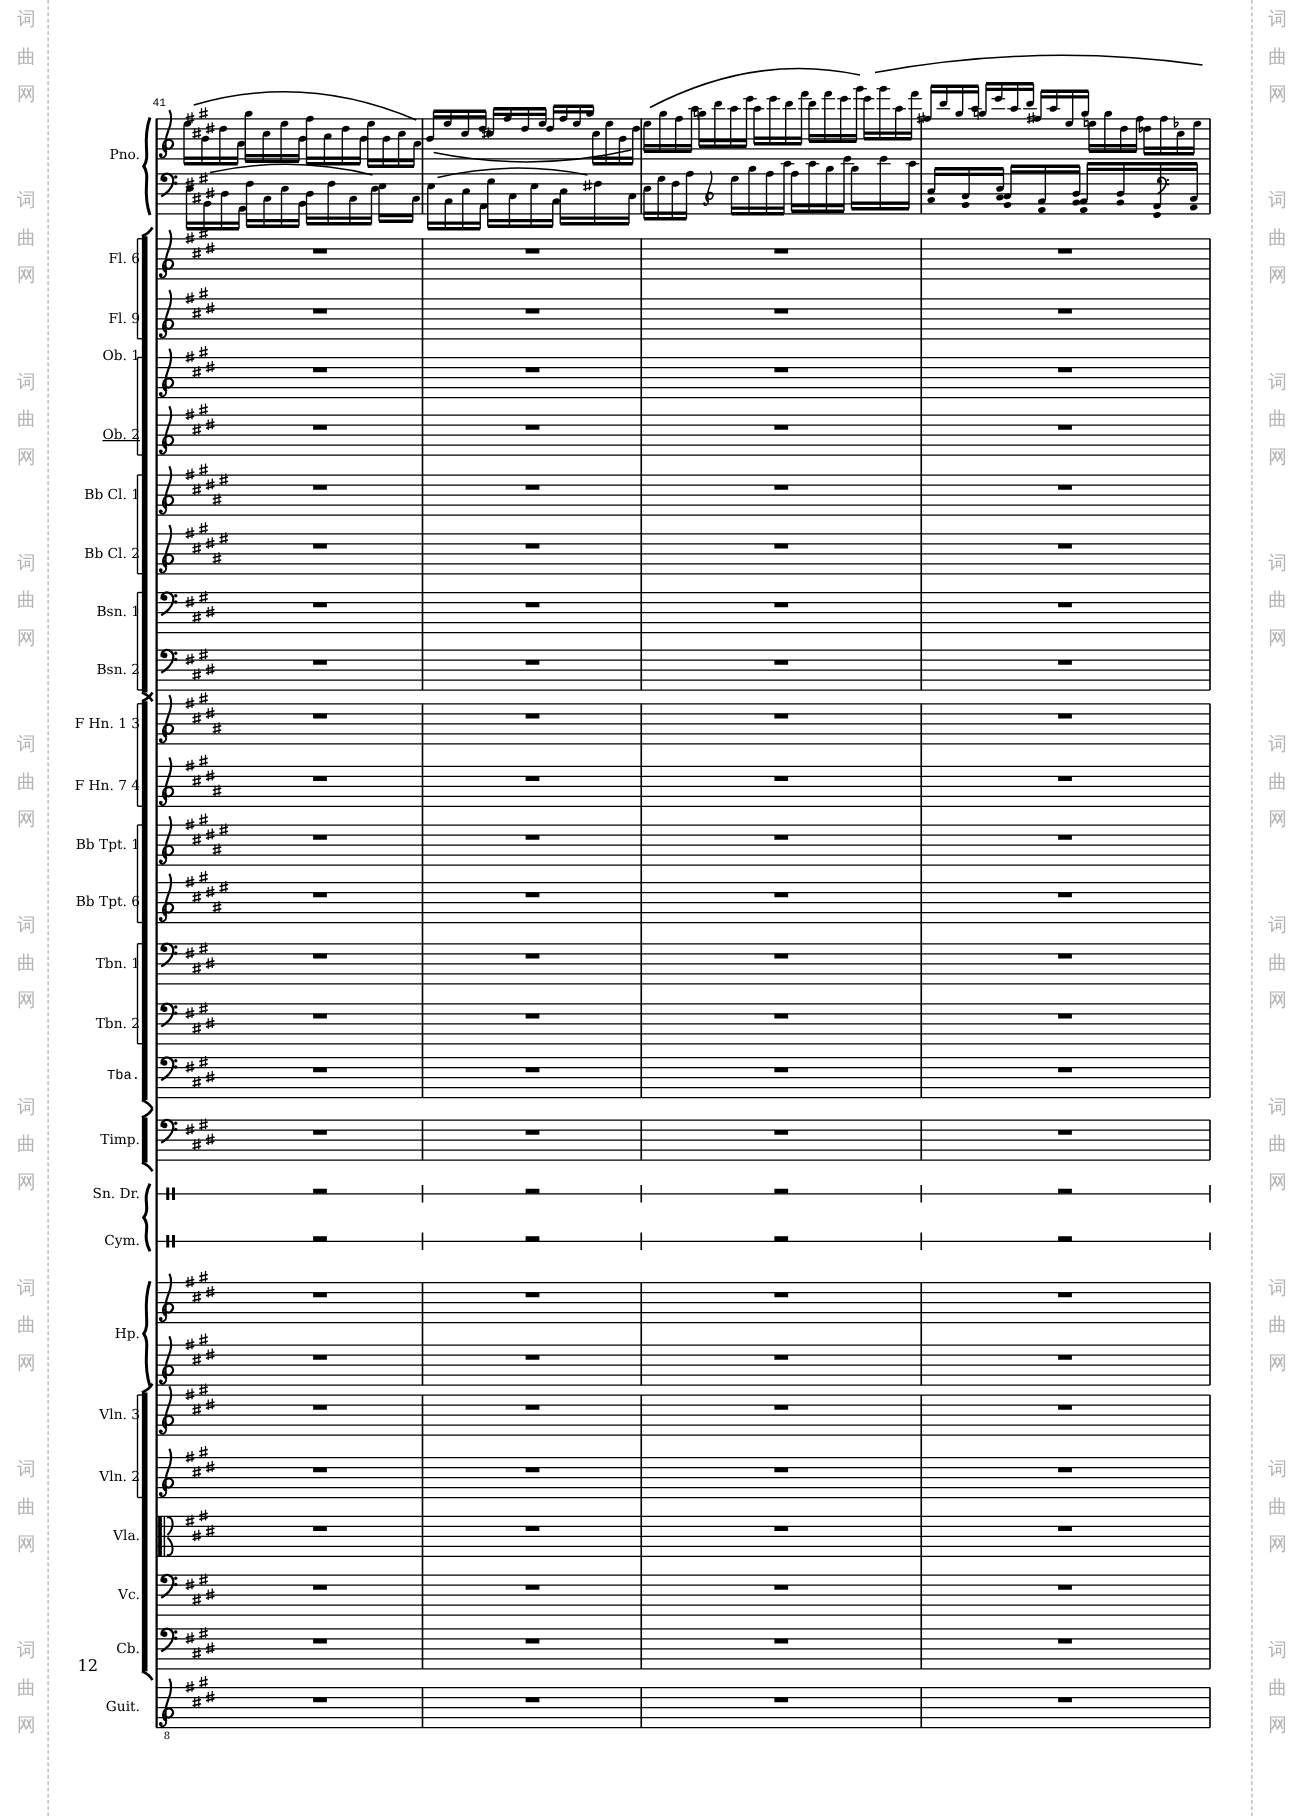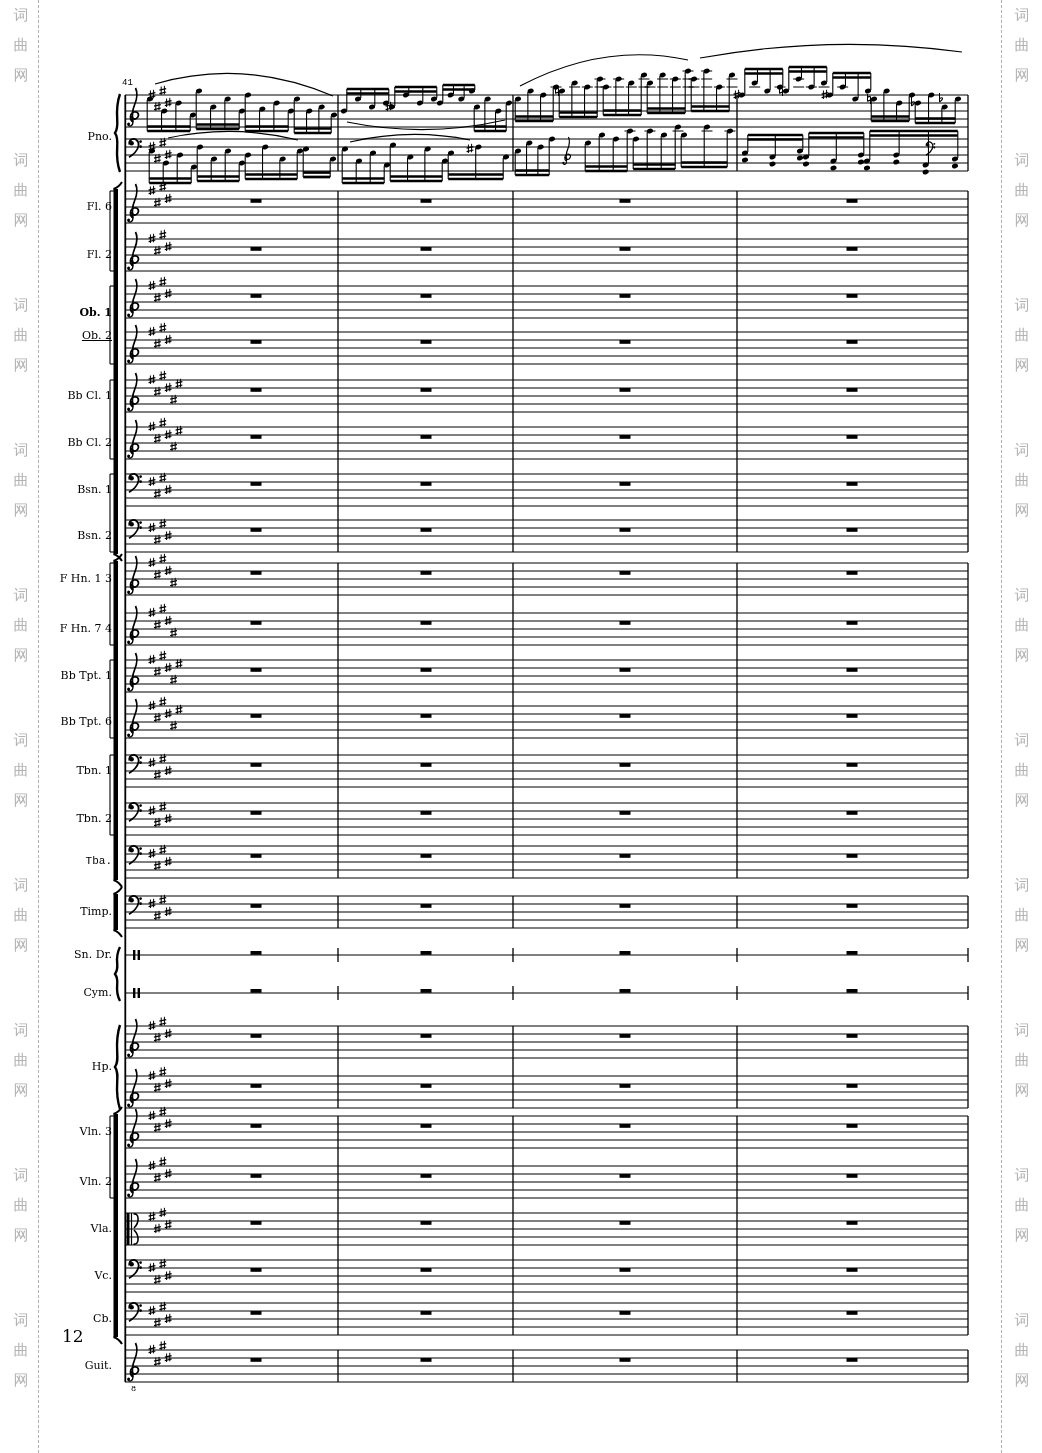--- a/index.html
+++ b/index.html
@@ -4,21 +4,21 @@
 <style>
   html,body{margin:0;padding:0;background:#ffffff;}
   .page{position:relative;width:1042px;height:1453px;background:#fff;overflow:hidden;
         font-family:"DejaVu Serif", serif;color:#000;}
   .dash{position:absolute;top:0;height:100%;width:0;border-left:1px dashed #b0b0b0;}
   .wm{position:absolute;width:20px;text-align:center;font-family:"DejaVu Sans",sans-serif;
       font-size:15px;line-height:1;color:#b3b3b3;}
   .label{position:absolute;left:0;width:112px;text-align:right;font-size:11px;
          font-family:"DejaVu Serif",serif;white-space:nowrap;}
   #measure-number{position:absolute;left:122px;top:78px;font-size:9px;font-family:Liberation Mono, monospace;}
-  #page-number{position:absolute;left:62px;top:1326px;font-size:17px;}
+  #page-number{position:absolute;left:62px;top:1326px;font-size:13px;}
   svg{position:absolute;left:0;top:0;}
 </style>
 </head>
 <body>
 
 <div class="page">
   <div class="dash" id="dash-left" style="left: 38px;"></div>
   <div class="dash" id="dash-right" style="left: 1001px;"></div>
   <div id="wm-layer">
       <div class="wm" style="left: 11px; top: 8px;">词</div>
@@ -78,25 +78,25 @@
       <div class="wm" style="left: 1012px; top: 1168px;">词</div>
       <div class="wm" style="left: 1012px; top: 1198px;">曲</div>
       <div class="wm" style="left: 1012px; top: 1228px;">网</div>
       <div class="wm" style="left: 1012px; top: 1313px;">词</div>
       <div class="wm" style="left: 1012px; top: 1343px;">曲</div>
       <div class="wm" style="left: 1012px; top: 1373px;">网</div>
     </div>
   <div id="measure-number">41</div>
   <div id="page-number">12</div>
   <div id="labels">
-      <div class="label" style="top: 130px;">Pno.</div>
+      <div class="label" style="top: 117px;">Pno.</div>
       <div class="label" style="top: 200px;">Fl. 6</div>
-      <div class="label" style="top: 248px;">Fl. 2</div>
-      <div class="label" style="top: 306px; font-weight: bold;">Ob. 1</div>
-      <div class="label" style="top: 329px; text-decoration: underline;">Ob. 2</div>
+      <div class="label" style="top: 248px;">Fl. 9</div>
+      <div class="label" style="top: 278px;">Ob. 1</div>
+      <div class="label" style="top: 341px; text-decoration: underline;">Ob. 2</div>
       <div class="label" style="top: 389px;">Bb Cl. 1</div>
       <div class="label" style="top: 436px;">Bb Cl. 2</div>
       <div class="label" style="top: 483px;">Bsn. 1</div>
       <div class="label" style="top: 529px;">Bsn. 2</div>
       <div class="label" style="top: 572px;">F Hn. 1 3</div>
       <div class="label" style="top: 622px;">F Hn. 7 4</div>
       <div class="label" style="top: 669px;">Bb Tpt. 1</div>
       <div class="label" style="top: 715px;">Bb Tpt. 6</div>
       <div class="label" style="top: 764px;">Tbn. 1</div>
       <div class="label" style="top: 812px;">Tbn. 2</div>

